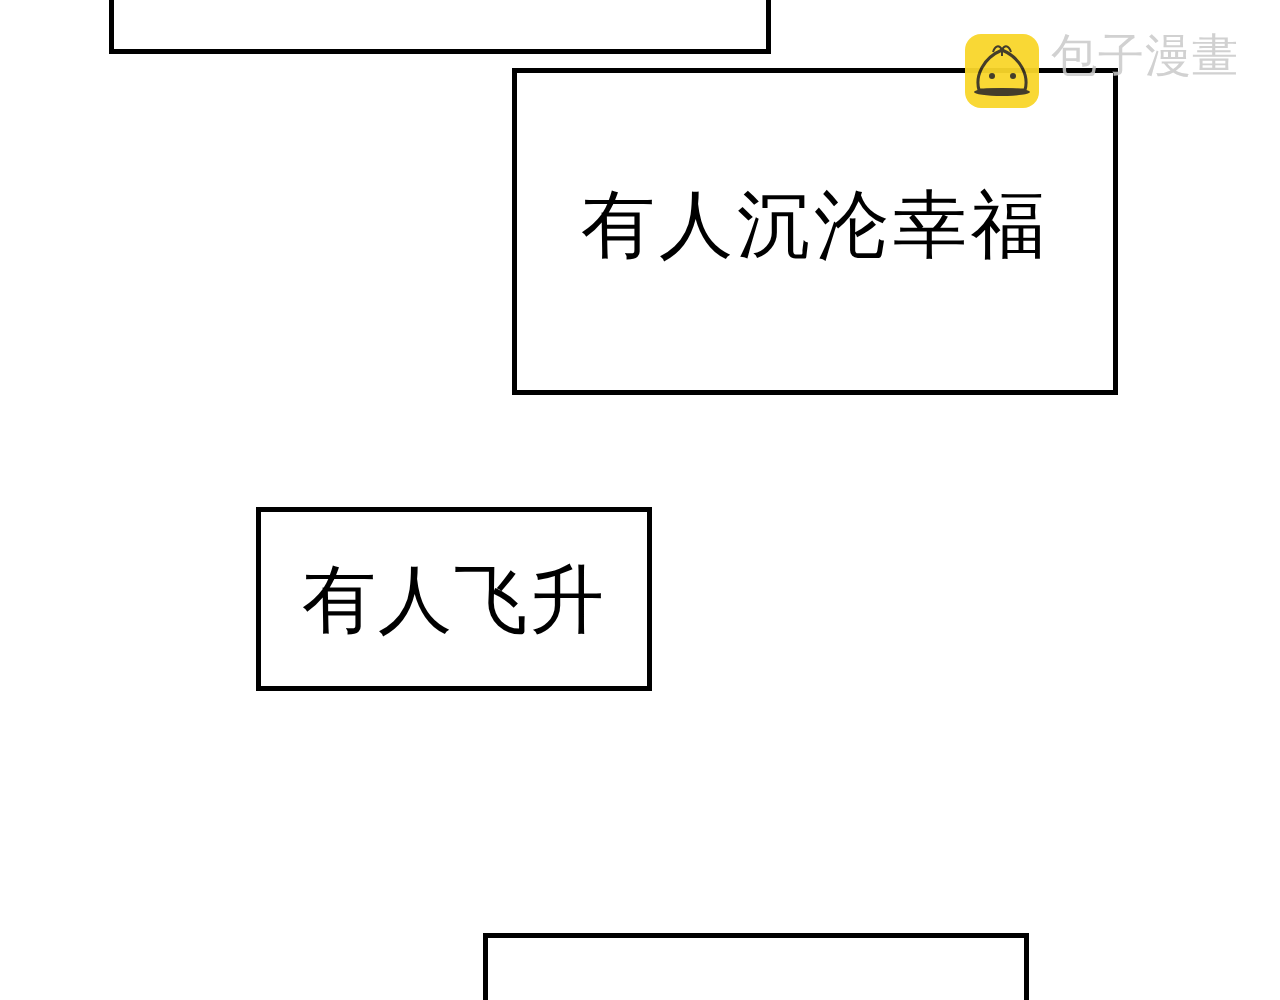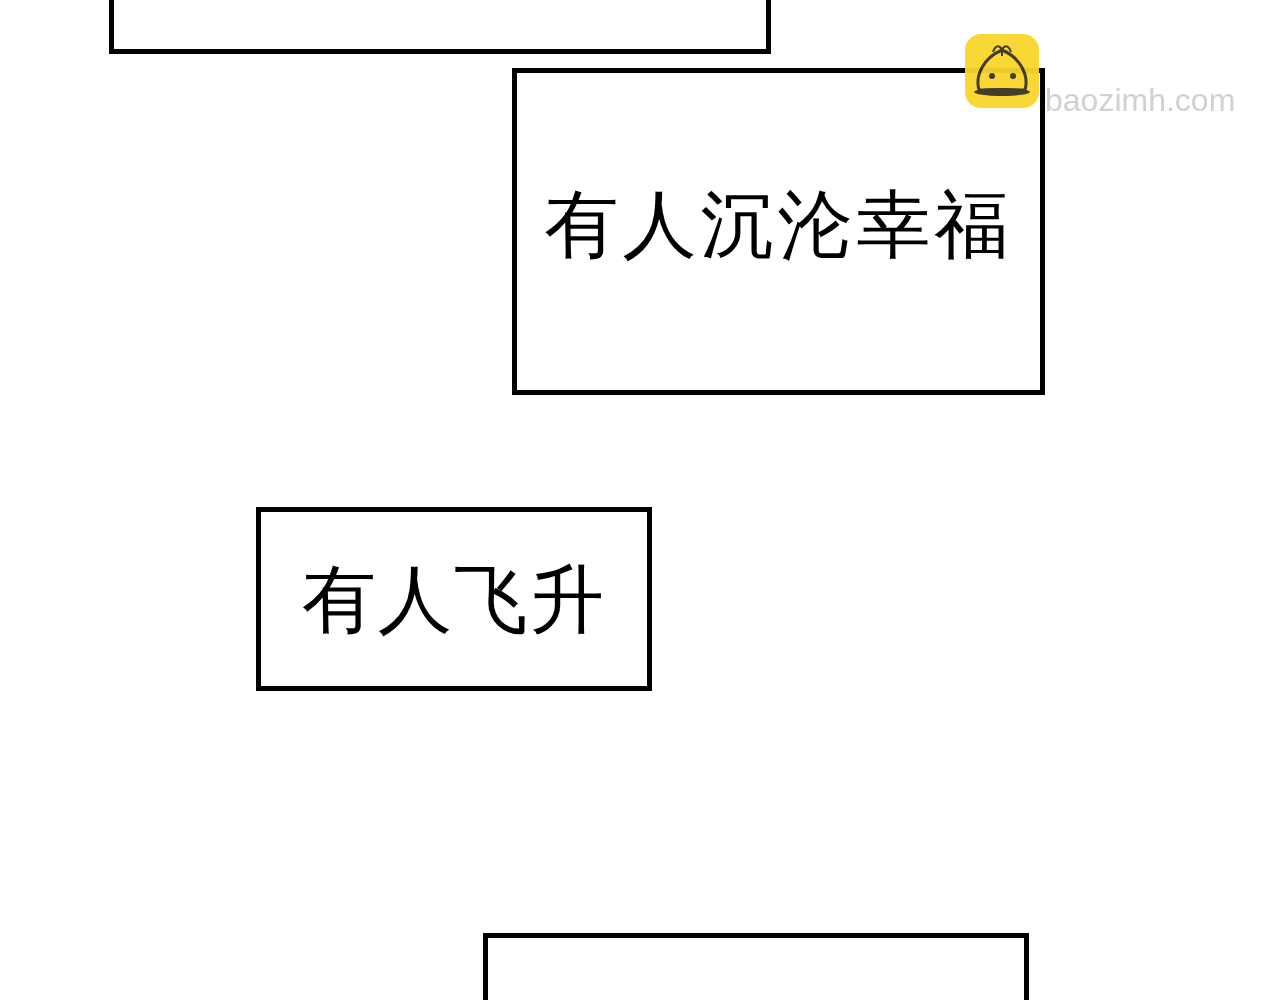--- a/index.html
+++ b/index.html
@@ -24,21 +24,21 @@
       justify-content: center;
     }
     .panel-text {
       color: #000000;
       font-size: 74px;
       line-height: 1;
       letter-spacing: 4px;
       white-space: nowrap;
     }
     #panel-top { left: 109px; top: -40px; width: 662px; height: 94px; }
-    #panel-a { left: 512px; top: 68px; width: 533px; height: 327px; }
+    #panel-a { left: 512px; top: 68px; width: 606px; height: 327px; }
     #panel-a .panel-text { margin-top: -16px; }
     #panel-b { left: 256px; top: 507px; width: 396px; height: 184px; }
     #panel-b .panel-text { letter-spacing: 2px; }
     #panel-bottom { left: 483px; top: 933px; width: 546px; height: 120px; }
 
     .watermark {
       position: absolute;
       left: 965px;
       top: 34px;
       width: 295px;
@@ -101,14 +101,14 @@
 <div class="watermark">
   <div class="wm-logo">
     <svg width="74" height="74" viewBox="0 0 74 74">
       <path d="M14 56 C10 42 18 24 37 16 C56 24 64 42 60 56 Z" fill="none" stroke="#3a3320" stroke-width="3"></path>
       <path d="M37 16 C34 10 30 12 28 18 M37 16 C40 10 44 12 46 18 M37 16 L37 22" fill="none" stroke="#3a3320" stroke-width="2"></path>
       <ellipse cx="37" cy="58" rx="28" ry="4" fill="#3a3320"></ellipse>
       <circle cx="27" cy="42" r="3" fill="#3a3320"></circle>
       <circle cx="48" cy="42" r="3" fill="#3a3320"></circle>
     </svg>
   </div>
-  <div class="wm-url">baozimh.com</div>
+  <div class="wm-title">包子漫畫</div>
 </div>
 
 </body></html>

